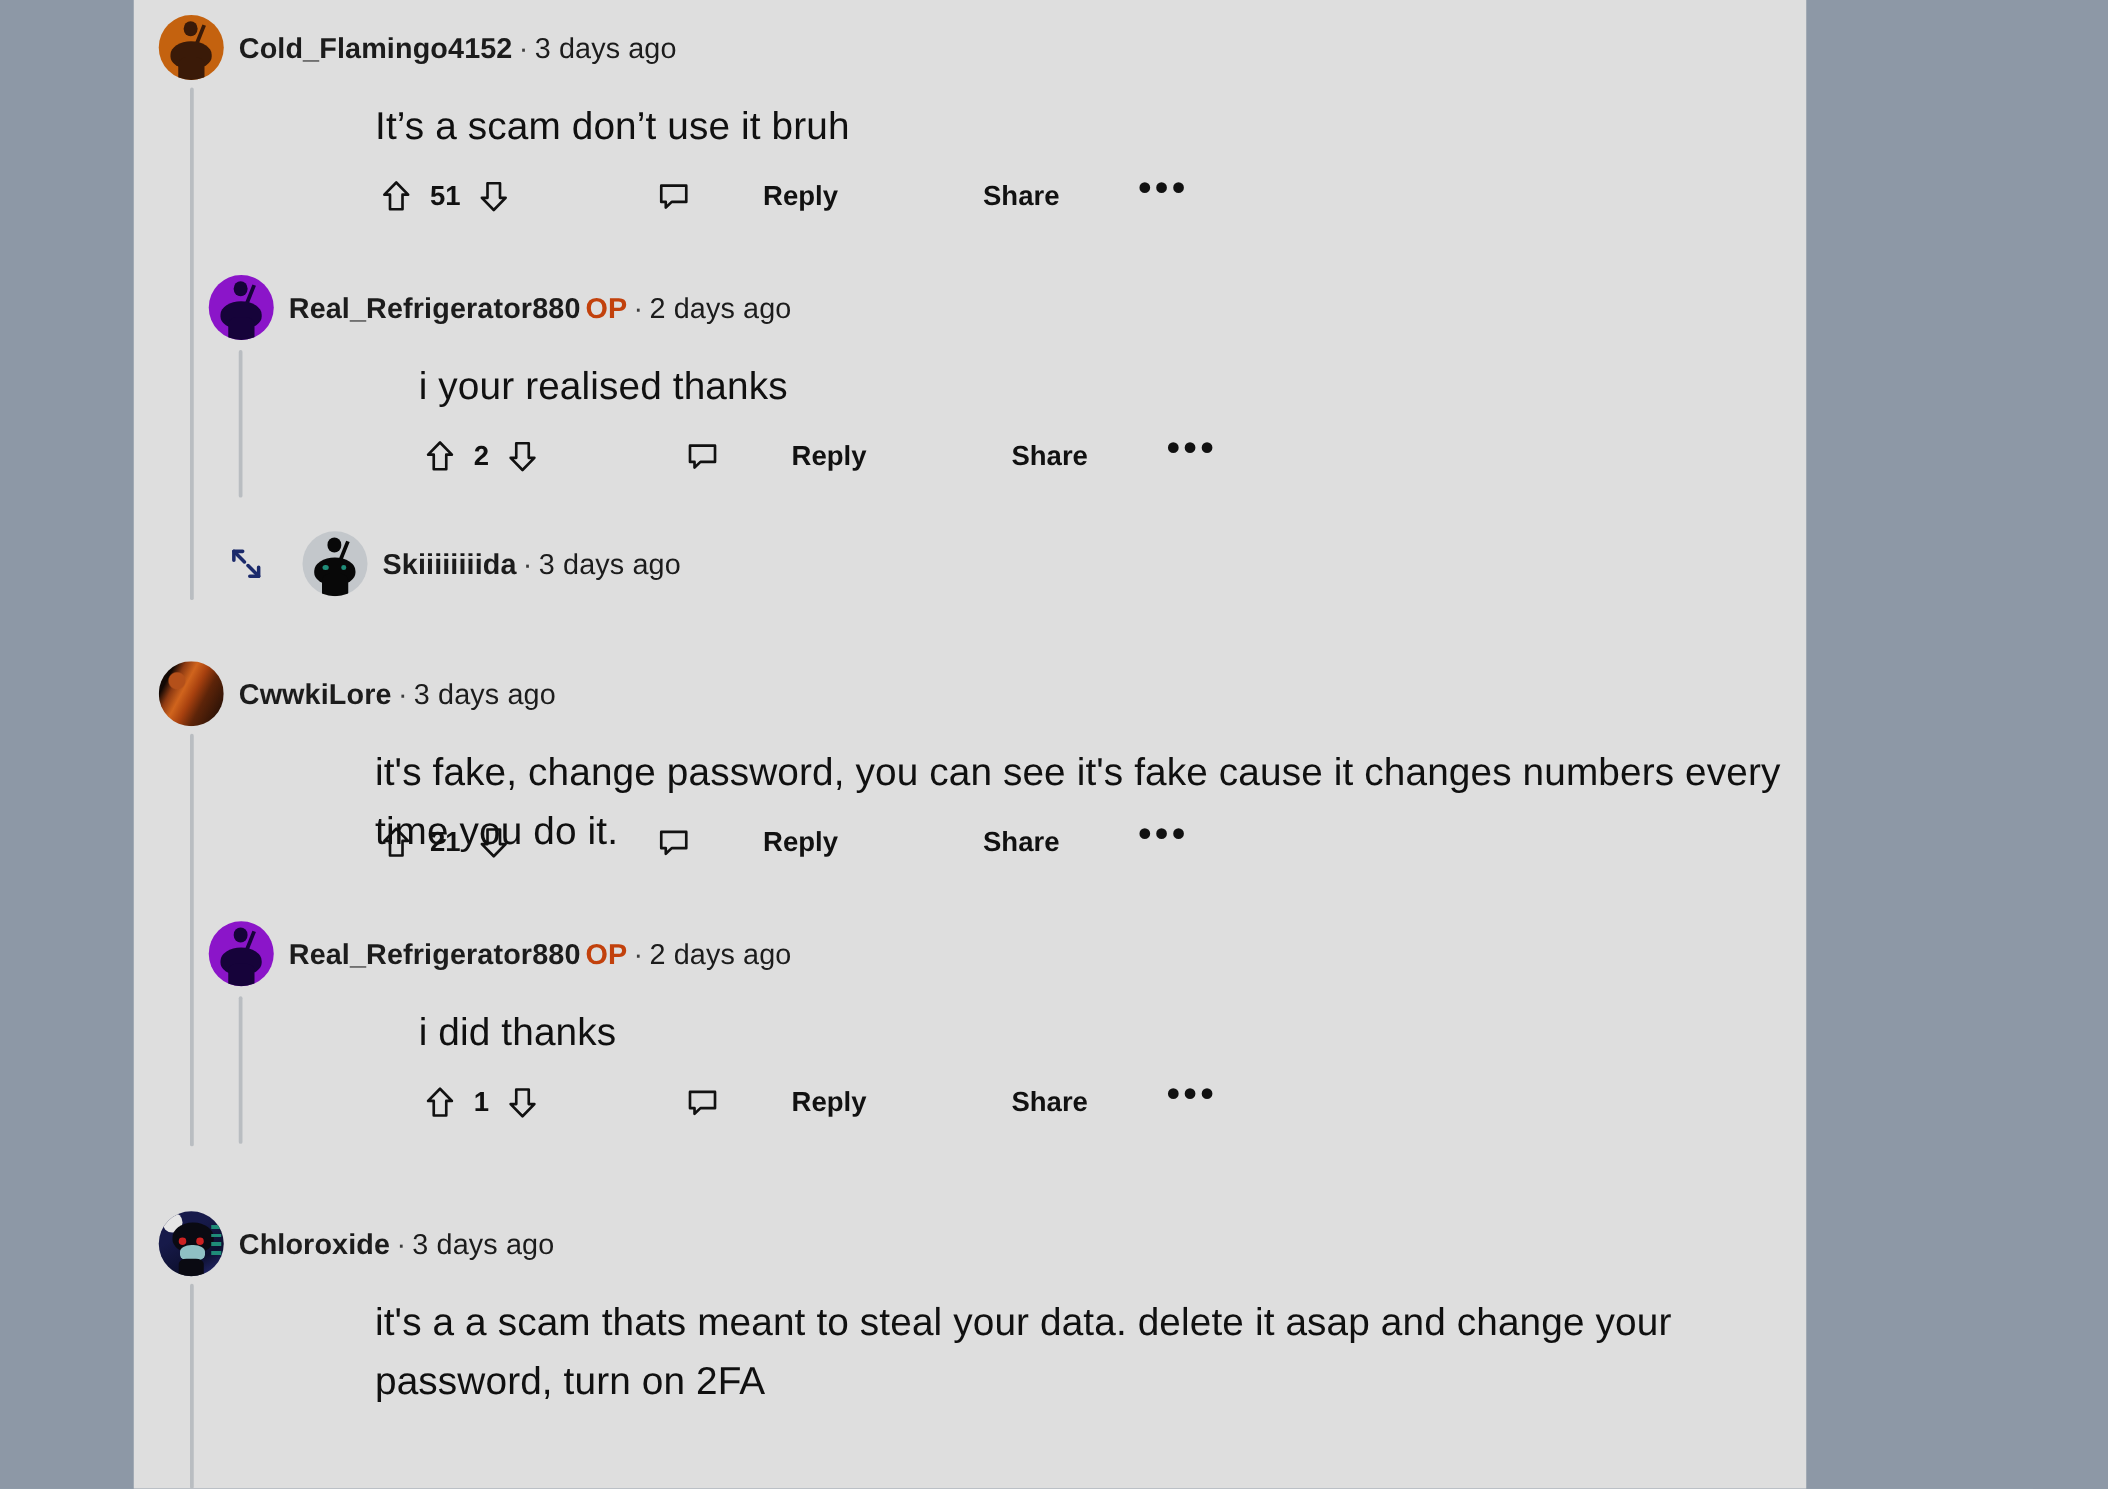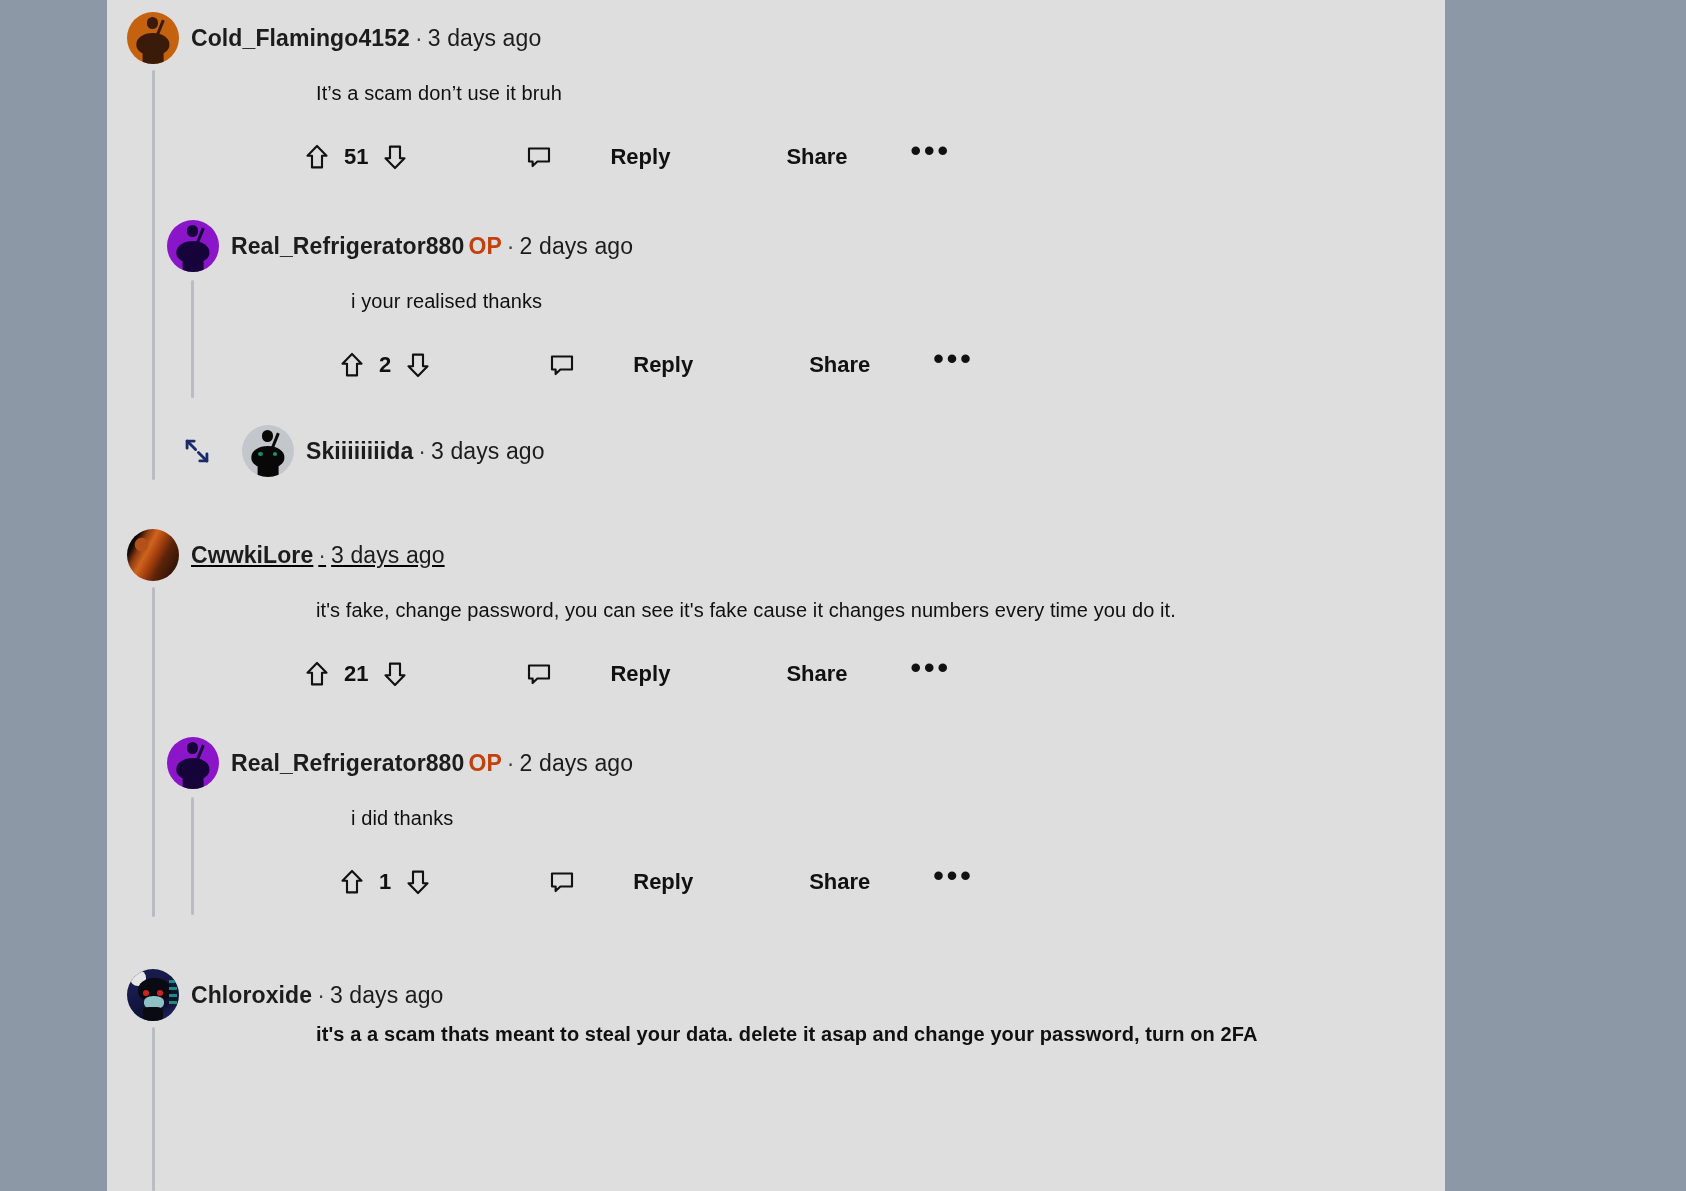--- a/index.html
+++ b/index.html
@@ -43,26 +43,25 @@
     color: #1c1c1c;
     letter-spacing: .1px;
     white-space: nowrap;
   }
   .meta .uname { font-weight: 700; }
   .meta .op { font-weight: 700; color: #c2410c; margin-left: 4px; }
   .meta .dot { color: #3d3d3d; margin: 0 5px; font-weight: 400; }
   .meta .time { font-weight: 400; color: #1c1c1c; text-align: right; }
 
   .cbody {
-    font-size: 20px;
+    font-size: 31px;
     line-height: 1.5;
     color: #101010;
     letter-spacing: .1px;
     font-weight: 400;
-    margin-left: 16px;
   }
 
   
   .actions {
     display: flex;
     align-items: center;
     height: 44px;
     gap: 45px;
   }
   .votebox { display: flex; align-items: center; }
@@ -246,21 +245,21 @@
             <span class="uname">Skiiiiiiiida</span><span class="dot">·</span><span class="time">3 days ago</span>
           </div>
         </div>
       </div>
     </div>
 
     <div class="comment" style="position:absolute; left:0; top:517px; width:1338px;">
 
       <div class="rail" style="left:45px; top:70px; height:330px;"></div>
 
-      <div class="chead" style="position:absolute; left:20px; top:12px;text-decoration:underline;">
+      <div class="chead" style="position:absolute; left:20px; top:12px;">
         <div class="avatar" style="background:
                radial-gradient(circle at 28% 30%, #b4501a 0 12%, transparent 14%),
                linear-gradient(118deg, #120804 0 18%, #8d3a12 28%, #d0641d 40%, #a8410f 52%, #5d2409 66%, #140a05 100%);">
         </div>
         <div class="meta">
           <span class="uname">CwwkiLore</span><span class="dot">·</span><span class="time">3 days ago</span>
         </div>
       </div>
 
       <div class="cbody" style="position:absolute; left:193px; top:78px; width:1190px;">it's fake, change password, you can see it's fake cause it changes numbers every time you do it.</div>
@@ -349,17 +348,17 @@
           <div style="position:absolute;left:32%;top:52%;width:40%;height:24%;border-radius:44%;background:#8fc0c4;"></div>
           <div style="position:absolute;right:4%;top:22%;width:16%;height:52%;
                       background:repeating-linear-gradient(180deg,#1f8c78 0 3px,transparent 3px 7px);"></div>
           <div style="position:absolute;left:30%;bottom:0;width:40%;height:26%;border-radius:30% 30% 0 0;background:#0a0a12;"></div>
         </div>
         <div class="meta">
           <span class="uname">Chloroxide</span><span class="dot">·</span><span class="time">3 days ago</span>
         </div>
       </div>
 
-      <div class="cbody" style="position:absolute; left:193px; top:62px; width:1155px;font-weight:bold;">it's a a scam thats meant to steal your data. delete it asap and change your password, turn on 2FA</div>
+      <div class="cbody" style="position:absolute; left:193px; top:78px; width:1155px;">it's a a scam thats meant to steal your data. delete it asap and change your password, turn on 2FA</div>
     </div>
 
   </div>
 </div>
 
 </body></html>

